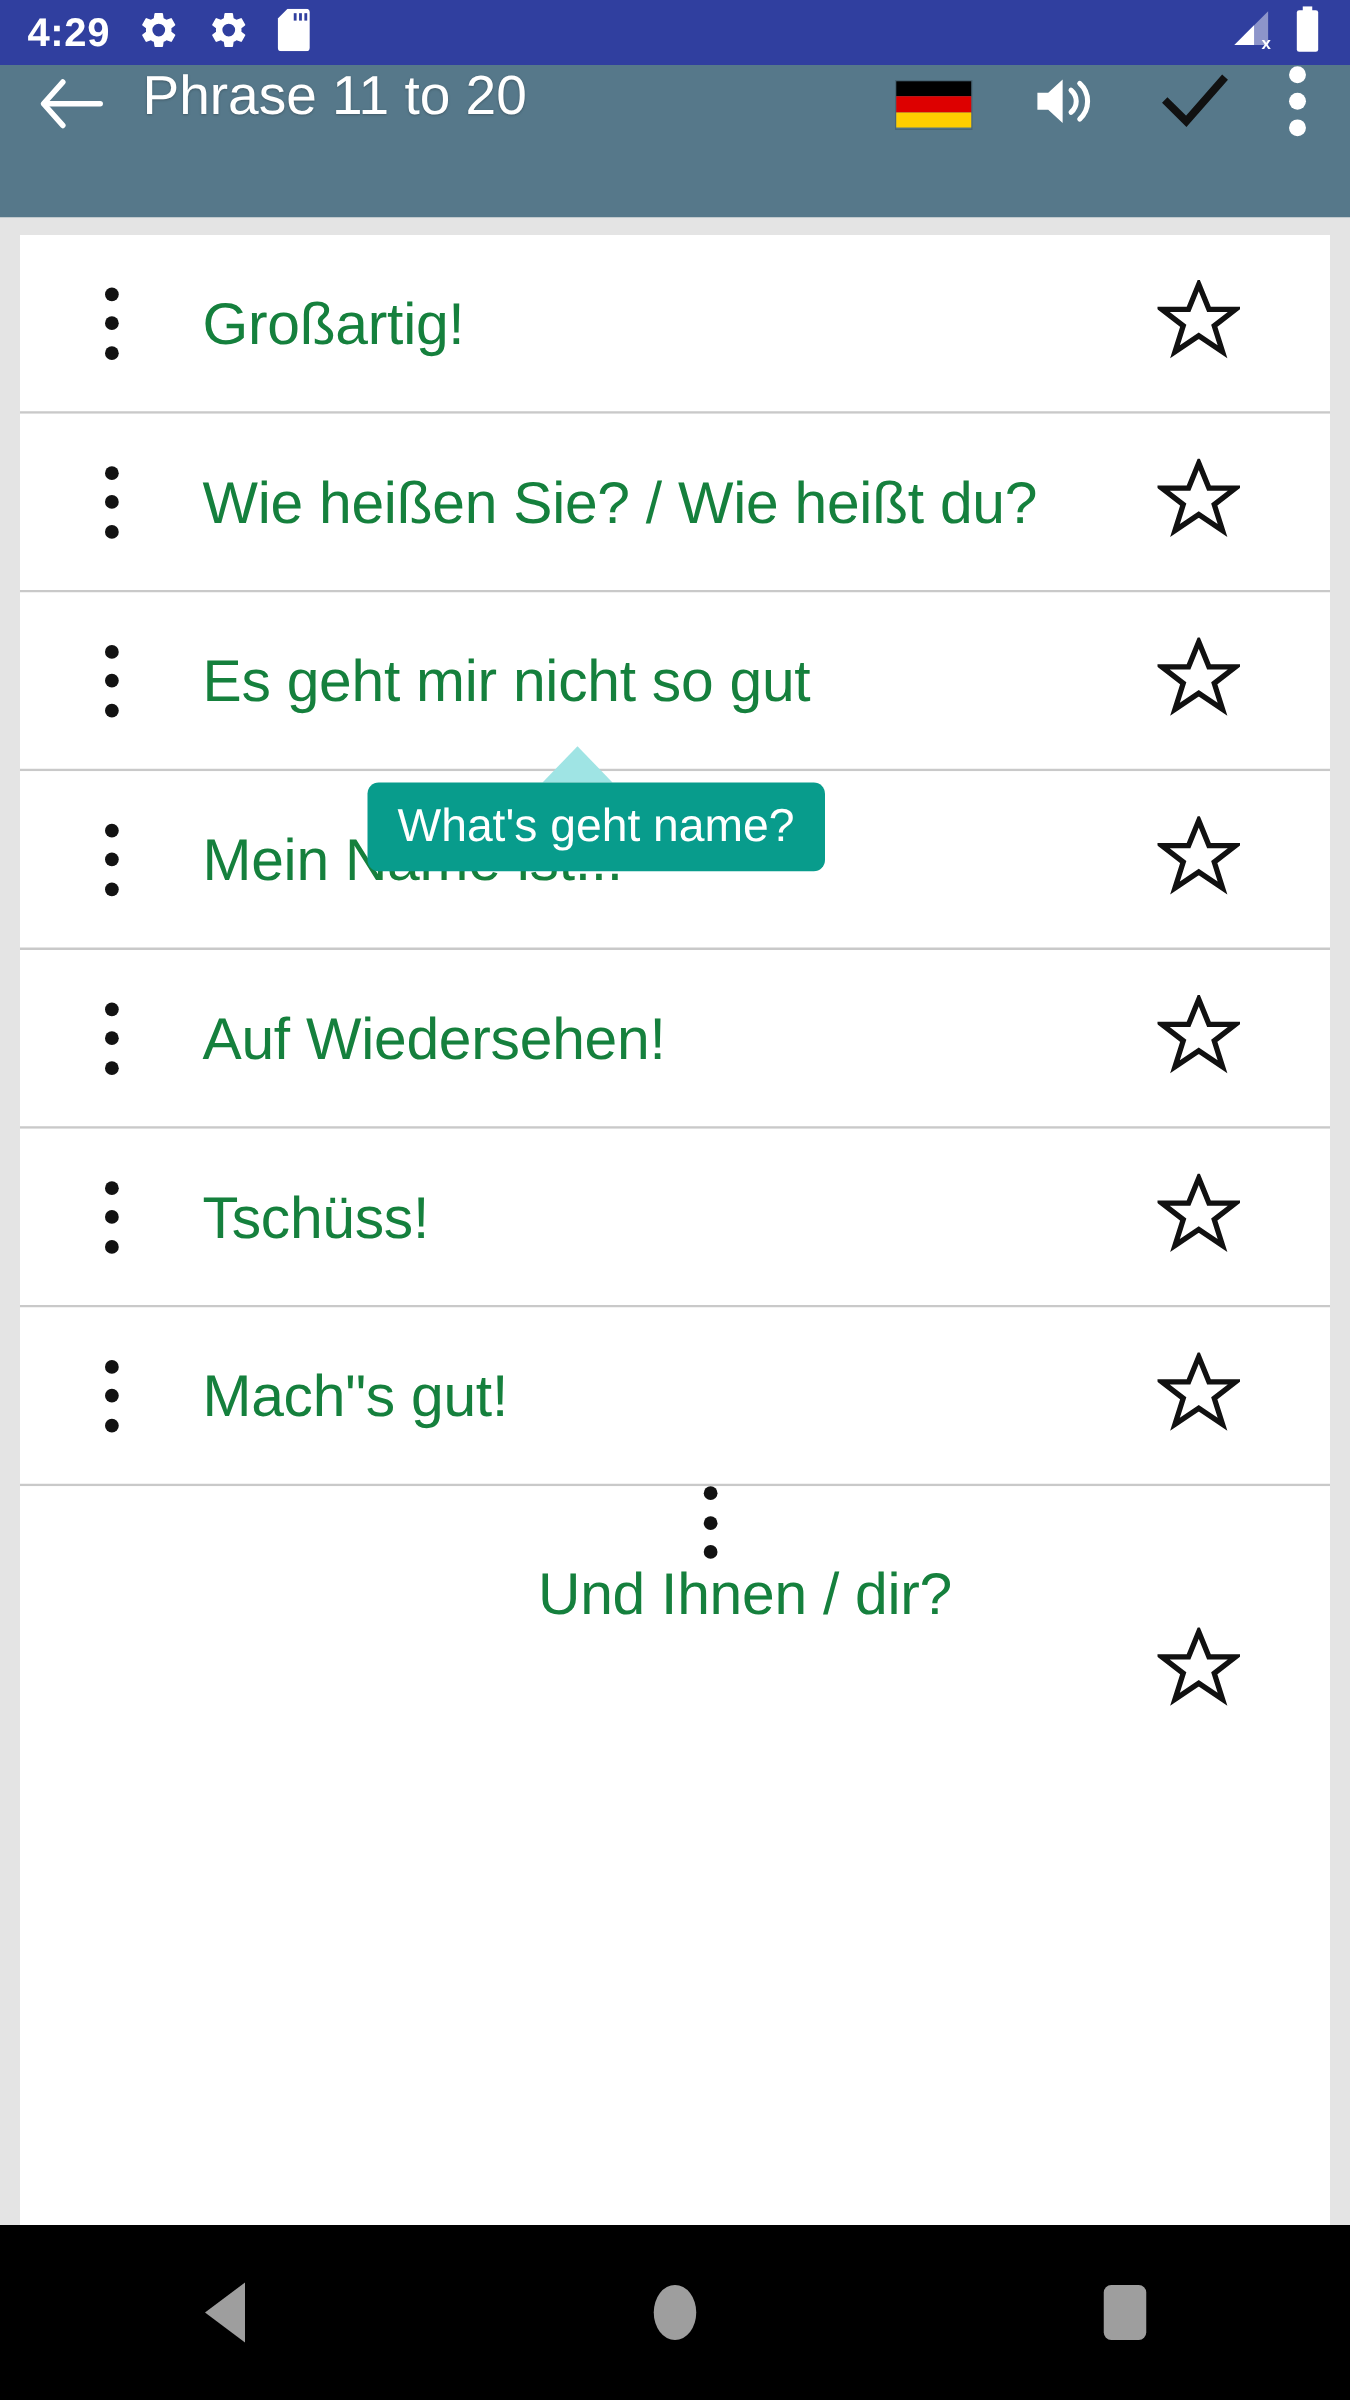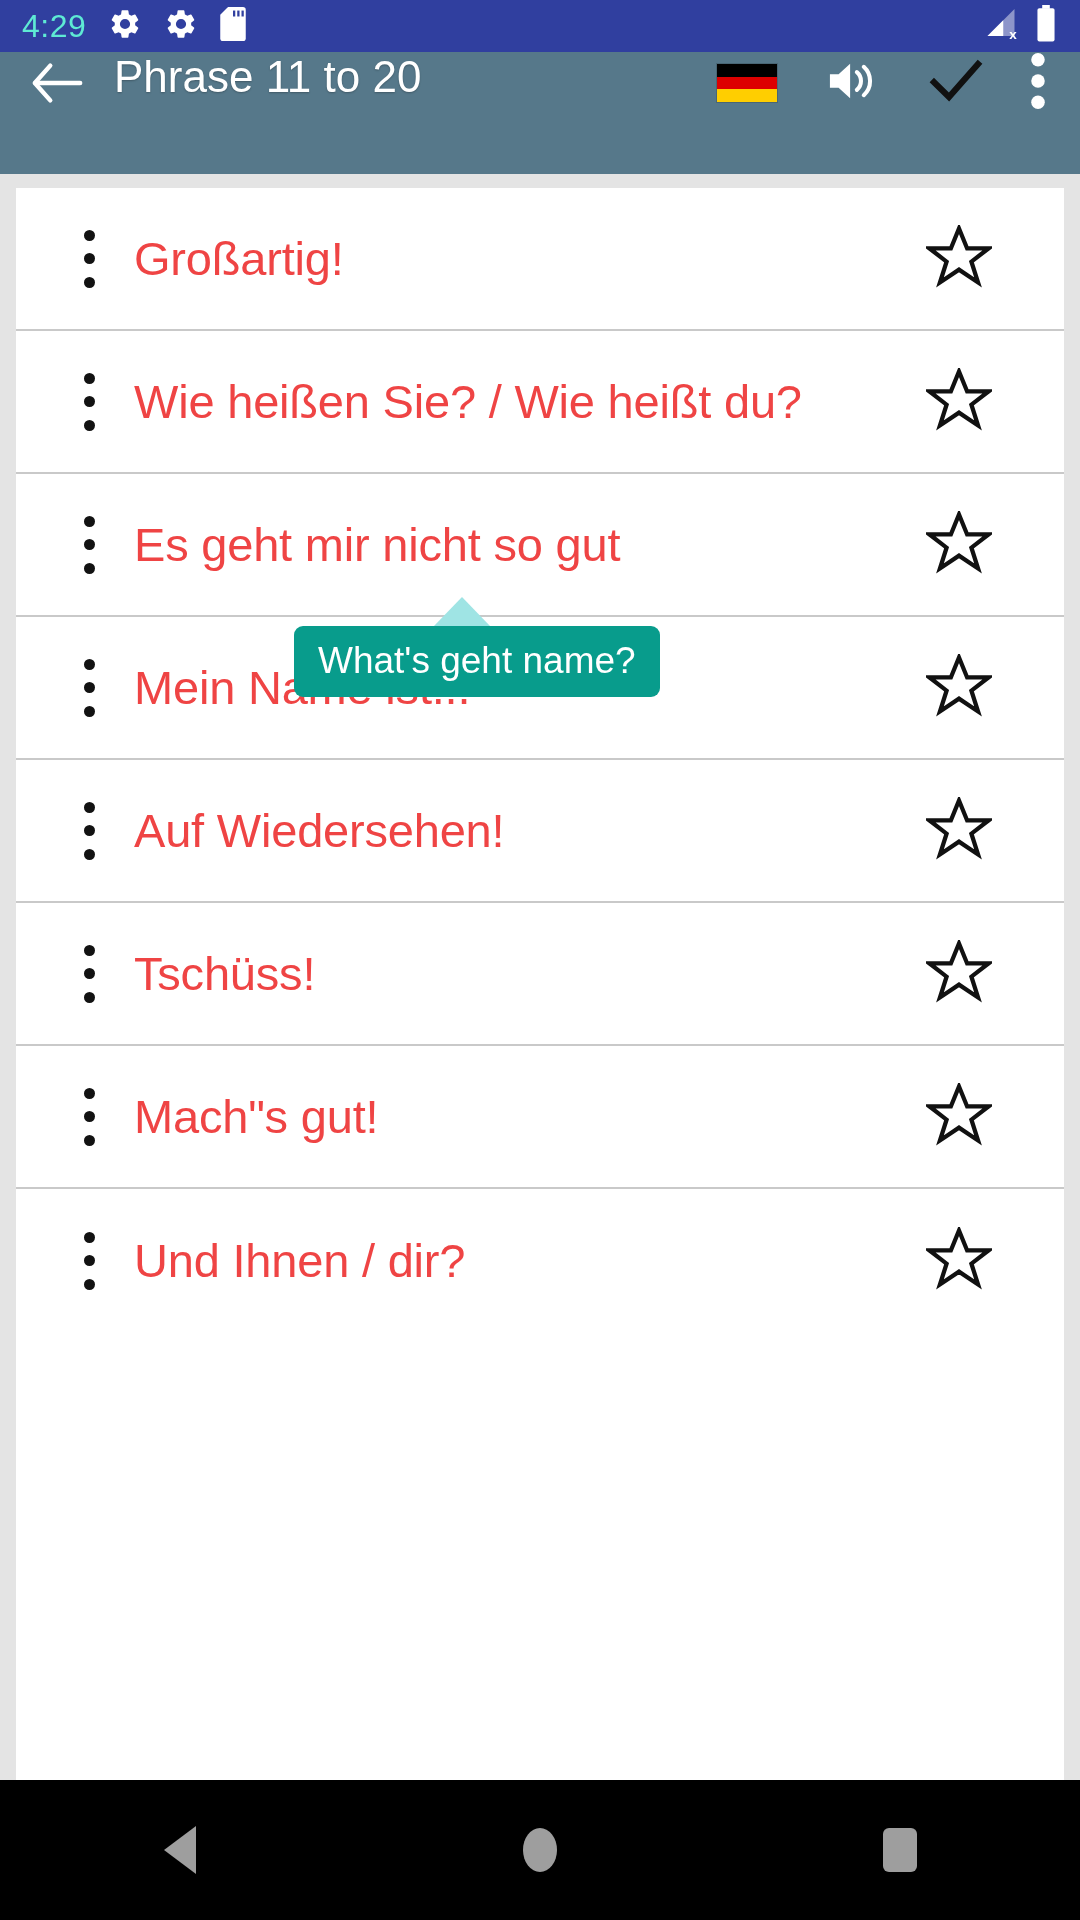--- a/index.html
+++ b/index.html
@@ -14,21 +14,21 @@
   
   .status-bar{
     height:52px; width:100%;
     background:#303f9f;
     display:flex; align-items:center;
     padding:0 22px;
     position:relative;
   }
   .status-left{ display:flex; align-items:center; gap:22px; }
   .status-time{
-    color:#5eead4; font-size:32px; font-weight:400;
+    color:#ffffff; font-size:32px; font-weight:700;
     letter-spacing:0.5px; line-height:1;
   }
   .status-right{
     position:absolute; right:22px; top:0; height:100%;
     display:flex; align-items:center; gap:14px;
   }
   .ic { display:block; }
 
   
   .app-bar{
@@ -77,35 +77,35 @@
     position:relative;
   }
   .row{
     height:143px;
     display:flex; align-items:center;
     padding:0 0 0 56px;
     border-bottom:2px solid #c9c9c9;
     background:#ffffff;
     position:relative;
   }
-  .row:last-child{ border-bottom:none; }
+  .row:last-child{ border-bottom:none;flex-direction:column; }
   .kebab{
     width:34px; height:58px;
     display:flex; flex-direction:column;
     align-items:center; justify-content:space-between;
     flex:0 0 auto;
   }
   .kebab i{
     display:block; width:11px; height:11px;
     border-radius:50%; background:#121212;
   }
   .row-text{
     font-size:47px;
-    color:#ef4444;
-    margin-left:28px;
+    color:#15803d;
+    margin-left:56px;
     white-space:nowrap;
     font-weight:400;
     letter-spacing:-0.2px;
   }
   .star{
     margin-left:auto;
     margin-right:72px;
     flex:0 0 auto;
     display:block;
   }

